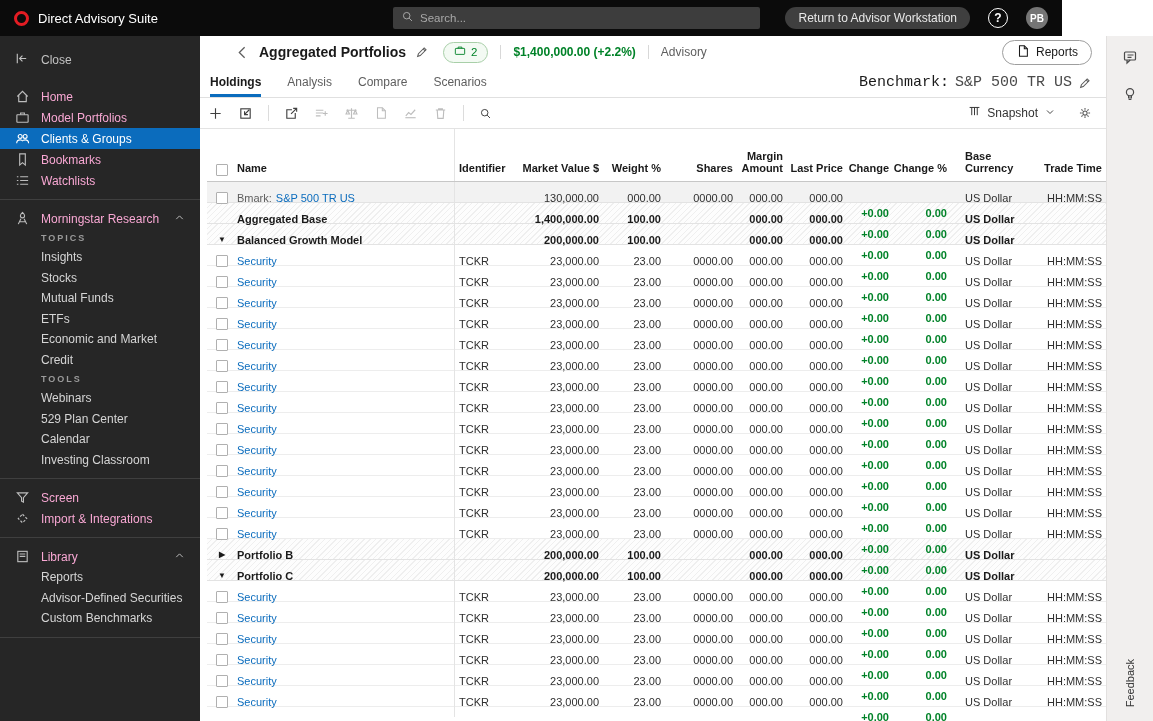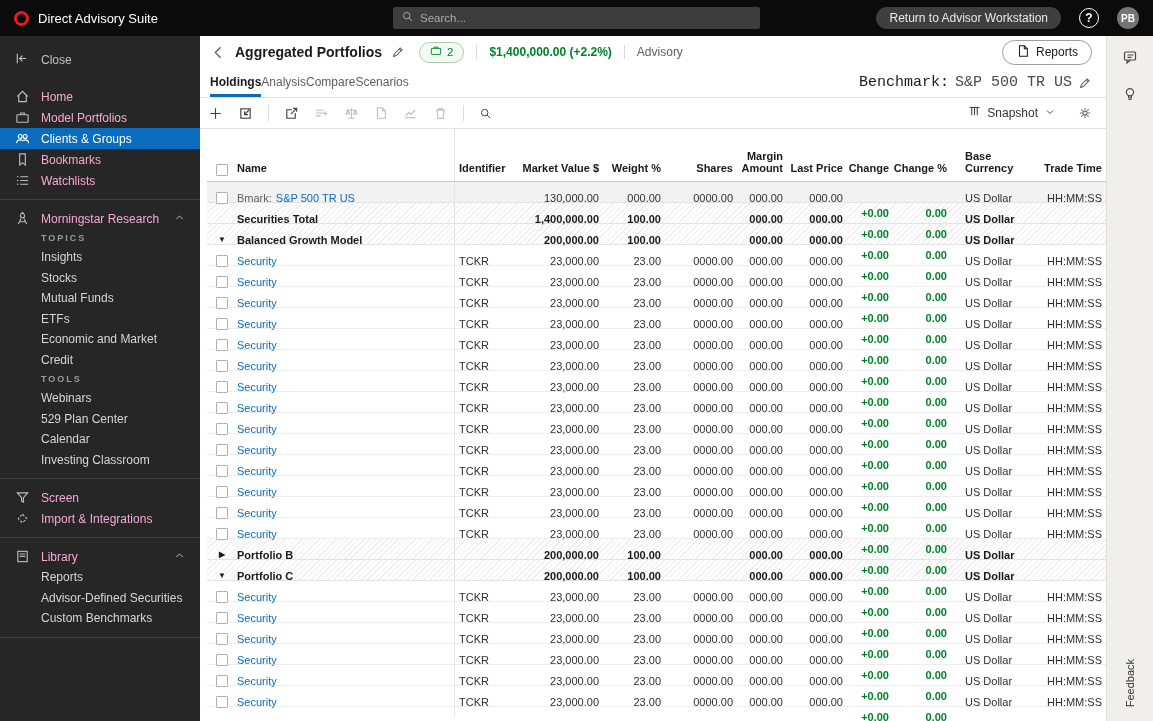--- a/index.html
+++ b/index.html
@@ -1,20 +1,20 @@
 <!DOCTYPE html>
 <html><head>
 <meta charset="utf-8">
 <style>
   * { margin:0; padding:0; box-sizing:border-box; }
   body { font-family:"Liberation Sans", sans-serif; background:#fff; }
   .app { position:relative; width:1153px; height:721px; overflow:hidden; background:#fff; }
 
   
-  .topbar { position:absolute; top:0; left:0; width:1153px; height:36px; background:#0b0b0b; display:flex; align-items:center; padding:0 14px; z-index:5; }
+  .topbar { position:absolute; top:0; left:0; width:1062px; height:36px; background:#0b0b0b; display:flex; align-items:center; padding:0 14px; z-index:5; }
   .logo-ring { width:15px; height:15px; border:3.5px solid #e31c23; border-radius:50%; flex:0 0 auto; }
   .brand { color:#fff; font-size:13px; margin-left:9px; }
   .search { position:absolute; left:393px; top:7px; width:367px; height:22px; background:#3d3d3d; border-radius:2px; display:flex; align-items:center; padding:0 8px; color:#a9a9a9; }
   .search input { background:transparent; border:none; outline:none; color:#ddd; font-size:11.5px; margin-left:6px; width:320px; font-family:"Liberation Sans",sans-serif; }
   .search input::placeholder { color:#a9a9a9; }
   .topbar-right { margin-left:auto; display:flex; align-items:center; gap:18px; }
   .return-btn { background:#3f3f3f; color:#e8e8e8; border:none; border-radius:11px; height:22px; padding:0 13px; font-size:12px; font-family:Liberation Sans, sans-serif; cursor:pointer; }
   .help { width:20px; height:20px; border:1.5px solid #fff; border-radius:50%; color:#fff; font-size:12px; font-weight:bold; display:flex; align-items:center; justify-content:center; }
   .avatar { width:22px; height:22px; background:#757575; border-radius:50%; color:#fff; font-size:10px; font-weight:bold; display:flex; align-items:center; justify-content:center; }
 
@@ -31,32 +31,32 @@
   .sb-divider { border-top:1px solid #3f3f3f; margin:8px 0; }
   .sb-gap { height:16px; }
 
   
   .rail { position:absolute; top:36px; left:1106px; width:47px; height:685px; background:#f1efee; border-left:1px solid #e2e0df; display:flex; flex-direction:column; align-items:center; padding-top:13px; gap:17px; }
   .rail-icon { color:#4a4a4a; cursor:pointer; }
   .feedback { position:absolute; bottom:14px; writing-mode:vertical-rl; transform:rotate(180deg); font-size:11px; color:#333; cursor:pointer; }
 
   
   .main { position:absolute; top:36px; left:200px; width:906px; height:685px; background:#fff; }
-  .page-header { height:32px; display:flex; align-items:center; padding:0 14px 0 10px; }
+  .page-header { height:32px; display:flex; align-items:center; padding:0 14px 0 10px;margin-left:24px; }
   .back { color:#5e5e5e; cursor:pointer; display:flex; align-items:center; }
   .page-title { font-size:14px; font-weight:bold; color:#1a1a1a; margin:0 9px 0 8px; }
   .pencil { color:#5e5e5e; cursor:pointer; display:flex; }
   .badge { margin-left:14px; display:flex; align-items:center; gap:5px; border:1px solid #a8cfa8; background:#f3faf3; border-radius:11px; height:21px; padding:0 10px; color:#008228; font-size:11.5px; cursor:pointer; }
   .hsep { width:1px; height:14px; background:#d8d8d8; margin:0 12px; }
   .value-text { color:#008228; font-size:12px; font-weight:bold; }
   .type-label { color:#5e5e5e; font-size:12px; }
   .reports-btn { margin-left:auto; display:flex; align-items:center; gap:6px; border:1px solid #9e9e9e; background:#fff; border-radius:13px; height:25px; padding:0 13px; font-size:12px; color:#1a1a1a; font-family:"Liberation Sans",sans-serif; cursor:pointer; }
 
   .tabs-row { height:30px; border-bottom:1px solid #e0e0e0; display:flex; align-items:stretch; padding:0 14px 0 10px; }
-  .tabs { display:flex; }
+  .tabs { display:flex; gap:26px; }
   .tab { font-size:12px; color:#5e5e5e; display:flex; align-items:center; cursor:pointer; border-bottom:3px solid transparent; padding-top:2px; }
   .tab.active { color:#1a1a1a; font-weight:bold; border-bottom-color:#0b6cbd; }
   .benchmark { margin-left:auto; display:flex; align-items:center; gap:6px; font-size:15px;font-family:Liberation Mono, monospace; }
   .benchmark .b-label { color:#1a1a1a; }
   .benchmark .b-value { color:#4a4a4a; }
 
   .toolbar { height:31px; border-bottom:1px solid #e3e3e3; display:flex; align-items:center; padding:0 14px 0 8px; }
   .tb-left { display:flex; align-items:center; gap:15px; }
   .tb-btn { background:none; border:none; padding:0; display:flex; color:#3f3f3f; cursor:pointer; }
   .tb-btn.disabled { color:#bdbdbd; cursor:default; }
@@ -400,21 +400,21 @@
           <div class="g-cell">000.00</div>
           <div class="g-cell">000.00</div>
           <div class="g-cell green">+0.00</div>
           <div class="g-cell green">0.00</div>
           <div class="g-cell currency">US Dollar</div>
           <div class="g-cell">HH:MM:SS</div>
         </div>
         <div class="g-row r-total">
           <div class="gutter"></div>
           <div class="name-col">
-            <span class="name-text">Securities Total</span>
+            <span class="name-text">Aggregated Base</span>
           </div>
           <div class="g-cell left"></div>
           <div class="g-cell">1,400,000.00</div>
           <div class="g-cell">100.00</div>
           <div class="g-cell"></div>
           <div class="g-cell">000.00</div>
           <div class="g-cell">000.00</div>
           <div class="g-cell green">+0.00</div>
           <div class="g-cell green">0.00</div>
           <div class="g-cell currency">US Dollar</div>

